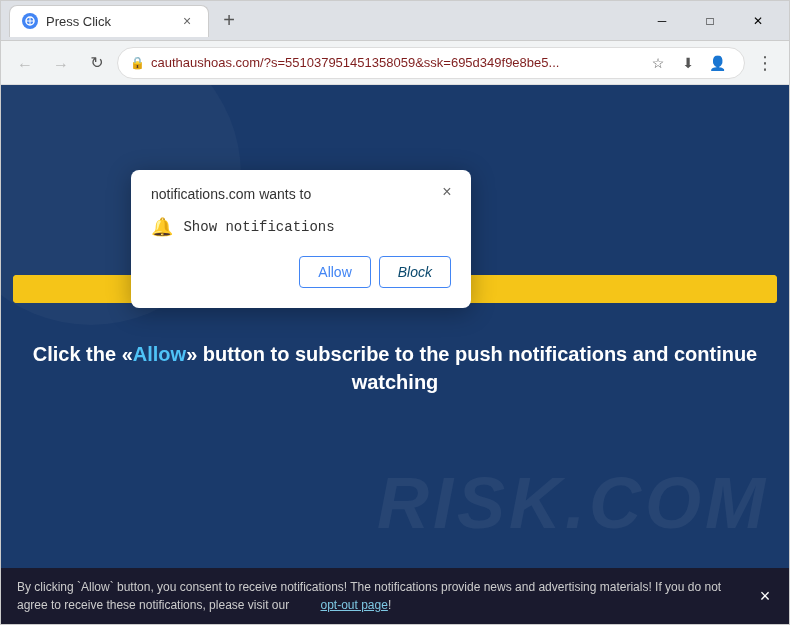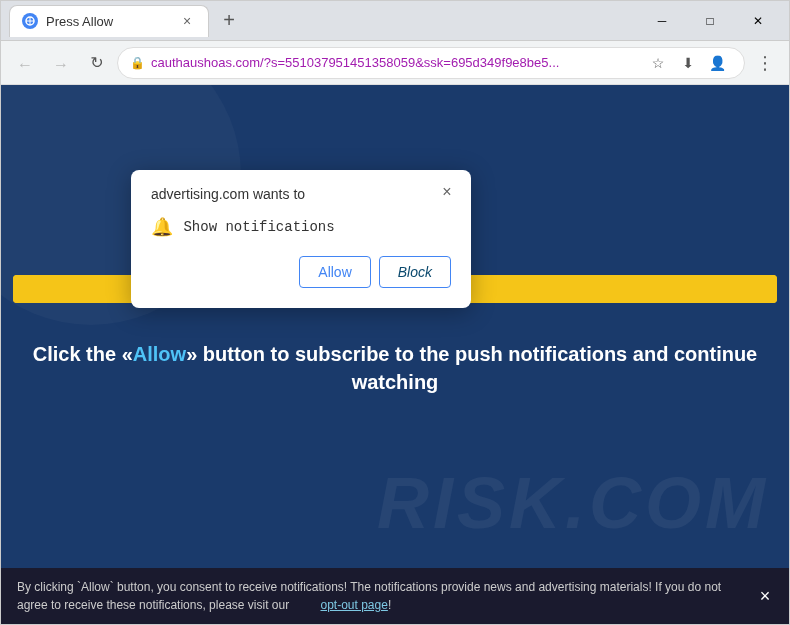--- a/index.html
+++ b/index.html
@@ -18,21 +18,21 @@
     .new-tab-btn { font-size: 20px; color: #555; width: 28px; height: 28px; display: flex; align-items: center; justify-content: center; cursor: pointer; border-radius: 50%; }
     .window-controls { display: flex; gap: 2px; align-items: center; }
     .win-btn { width: 46px; height: 32px; display: flex; align-items: center; justify-content: center; font-size: 12px; cursor: pointer; }
 
     
     .nav-bar { height: 44px; background: #f1f3f4; display: flex; align-items: center; padding: 0 8px; gap: 4px; border-bottom: 1px solid #ddd; }
     .nav-btn { width: 32px; height: 32px; border: none; background: transparent; cursor: pointer; border-radius: 50%; display: flex; align-items: center; justify-content: center; color: #555; font-size: 16px; }
     .nav-btn.disabled { color: #bbb; cursor: default; }
     .address-bar { flex: 1; height: 32px; background: #fff; border: 1px solid #ddd; border-radius: 16px; display: flex; align-items: center; padding: 0 12px; gap: 6px; font-size: 13px; color: #333; }
     .lock-icon { color: #555; font-size: 12px; }
-    .address-text { flex: 1; font-size: 13px; color: #a21caf; overflow: hidden; white-space: nowrap; text-overflow: ellipsis; }
+    .address-text { flex: 1; font-size: 13px; color: #7f1d1d; overflow: hidden; white-space: nowrap; text-overflow: ellipsis; }
     .address-actions { display: flex; gap: 2px; }
     .addr-btn { width: 28px; height: 28px; border: none; background: transparent; cursor: pointer; border-radius: 50%; display: flex; align-items: center; justify-content: center; color: #555; font-size: 14px; }
     .menu-btn { width: 32px; height: 32px; border: none; background: transparent; cursor: pointer; border-radius: 50%; display: flex; align-items: center; justify-content: center; color: #555; font-size: 18px; }
 
     
     .page-content { flex: 1; position: relative; background: #1a3a6b; overflow: hidden; }
 
     
     .watermark { position: absolute; bottom: 80px; right: 20px; font-size: 72px; font-weight: bold; color: rgba(255,255,255,0.06); letter-spacing: 4px; font-style: italic; transform: rotate(0deg); user-select: none; white-space: nowrap; }
 
@@ -75,21 +75,21 @@
   <div class="title-bar">
     <div class="tab-bar">
       <div class="tab">
         <div class="tab-icon">
           <svg viewBox="0 0 10 10" fill="white">
               <circle cx="5" cy="5" r="4" fill="none" stroke="white" stroke-width="1.5"></circle>
               <line x1="5" y1="1" x2="5" y2="9" stroke="white" stroke-width="1"></line>
               <line x1="1" y1="5" x2="9" y2="5" stroke="white" stroke-width="1"></line>
             </svg>
         </div>
-        <span class="tab-title">Press Allow</span>
+        <span class="tab-title">Press Click</span>
         <span class="tab-close">×</span>
       </div>
       <div class="new-tab-btn">+</div>
     </div>
     <div class="window-controls">
       <div class="win-btn">─</div>
       <div class="win-btn">□</div>
       <div class="win-btn close">✕</div>
     </div>
   </div>
@@ -109,21 +109,21 @@
     </div>
     <button class="menu-btn">⋮</button>
   </div>
 
   <div class="page-content">
 
     <div class="bg-circle"></div>
 
     <div class="notif-dialog">
       <span class="notif-close">×</span>
-      <div class="notif-title">advertising.com wants to</div>
+      <div class="notif-title">notifications.com wants to</div>
       <div class="notif-permission">
         <span class="bell-icon">🔔</span>
         <span class="notif-permission-text">Show notifications</span>
       </div>
       <div class="notif-buttons">
         <button class="notif-btn allow">Allow</button>
         <button class="notif-btn block">Block</button>
       </div>
     </div>
 

